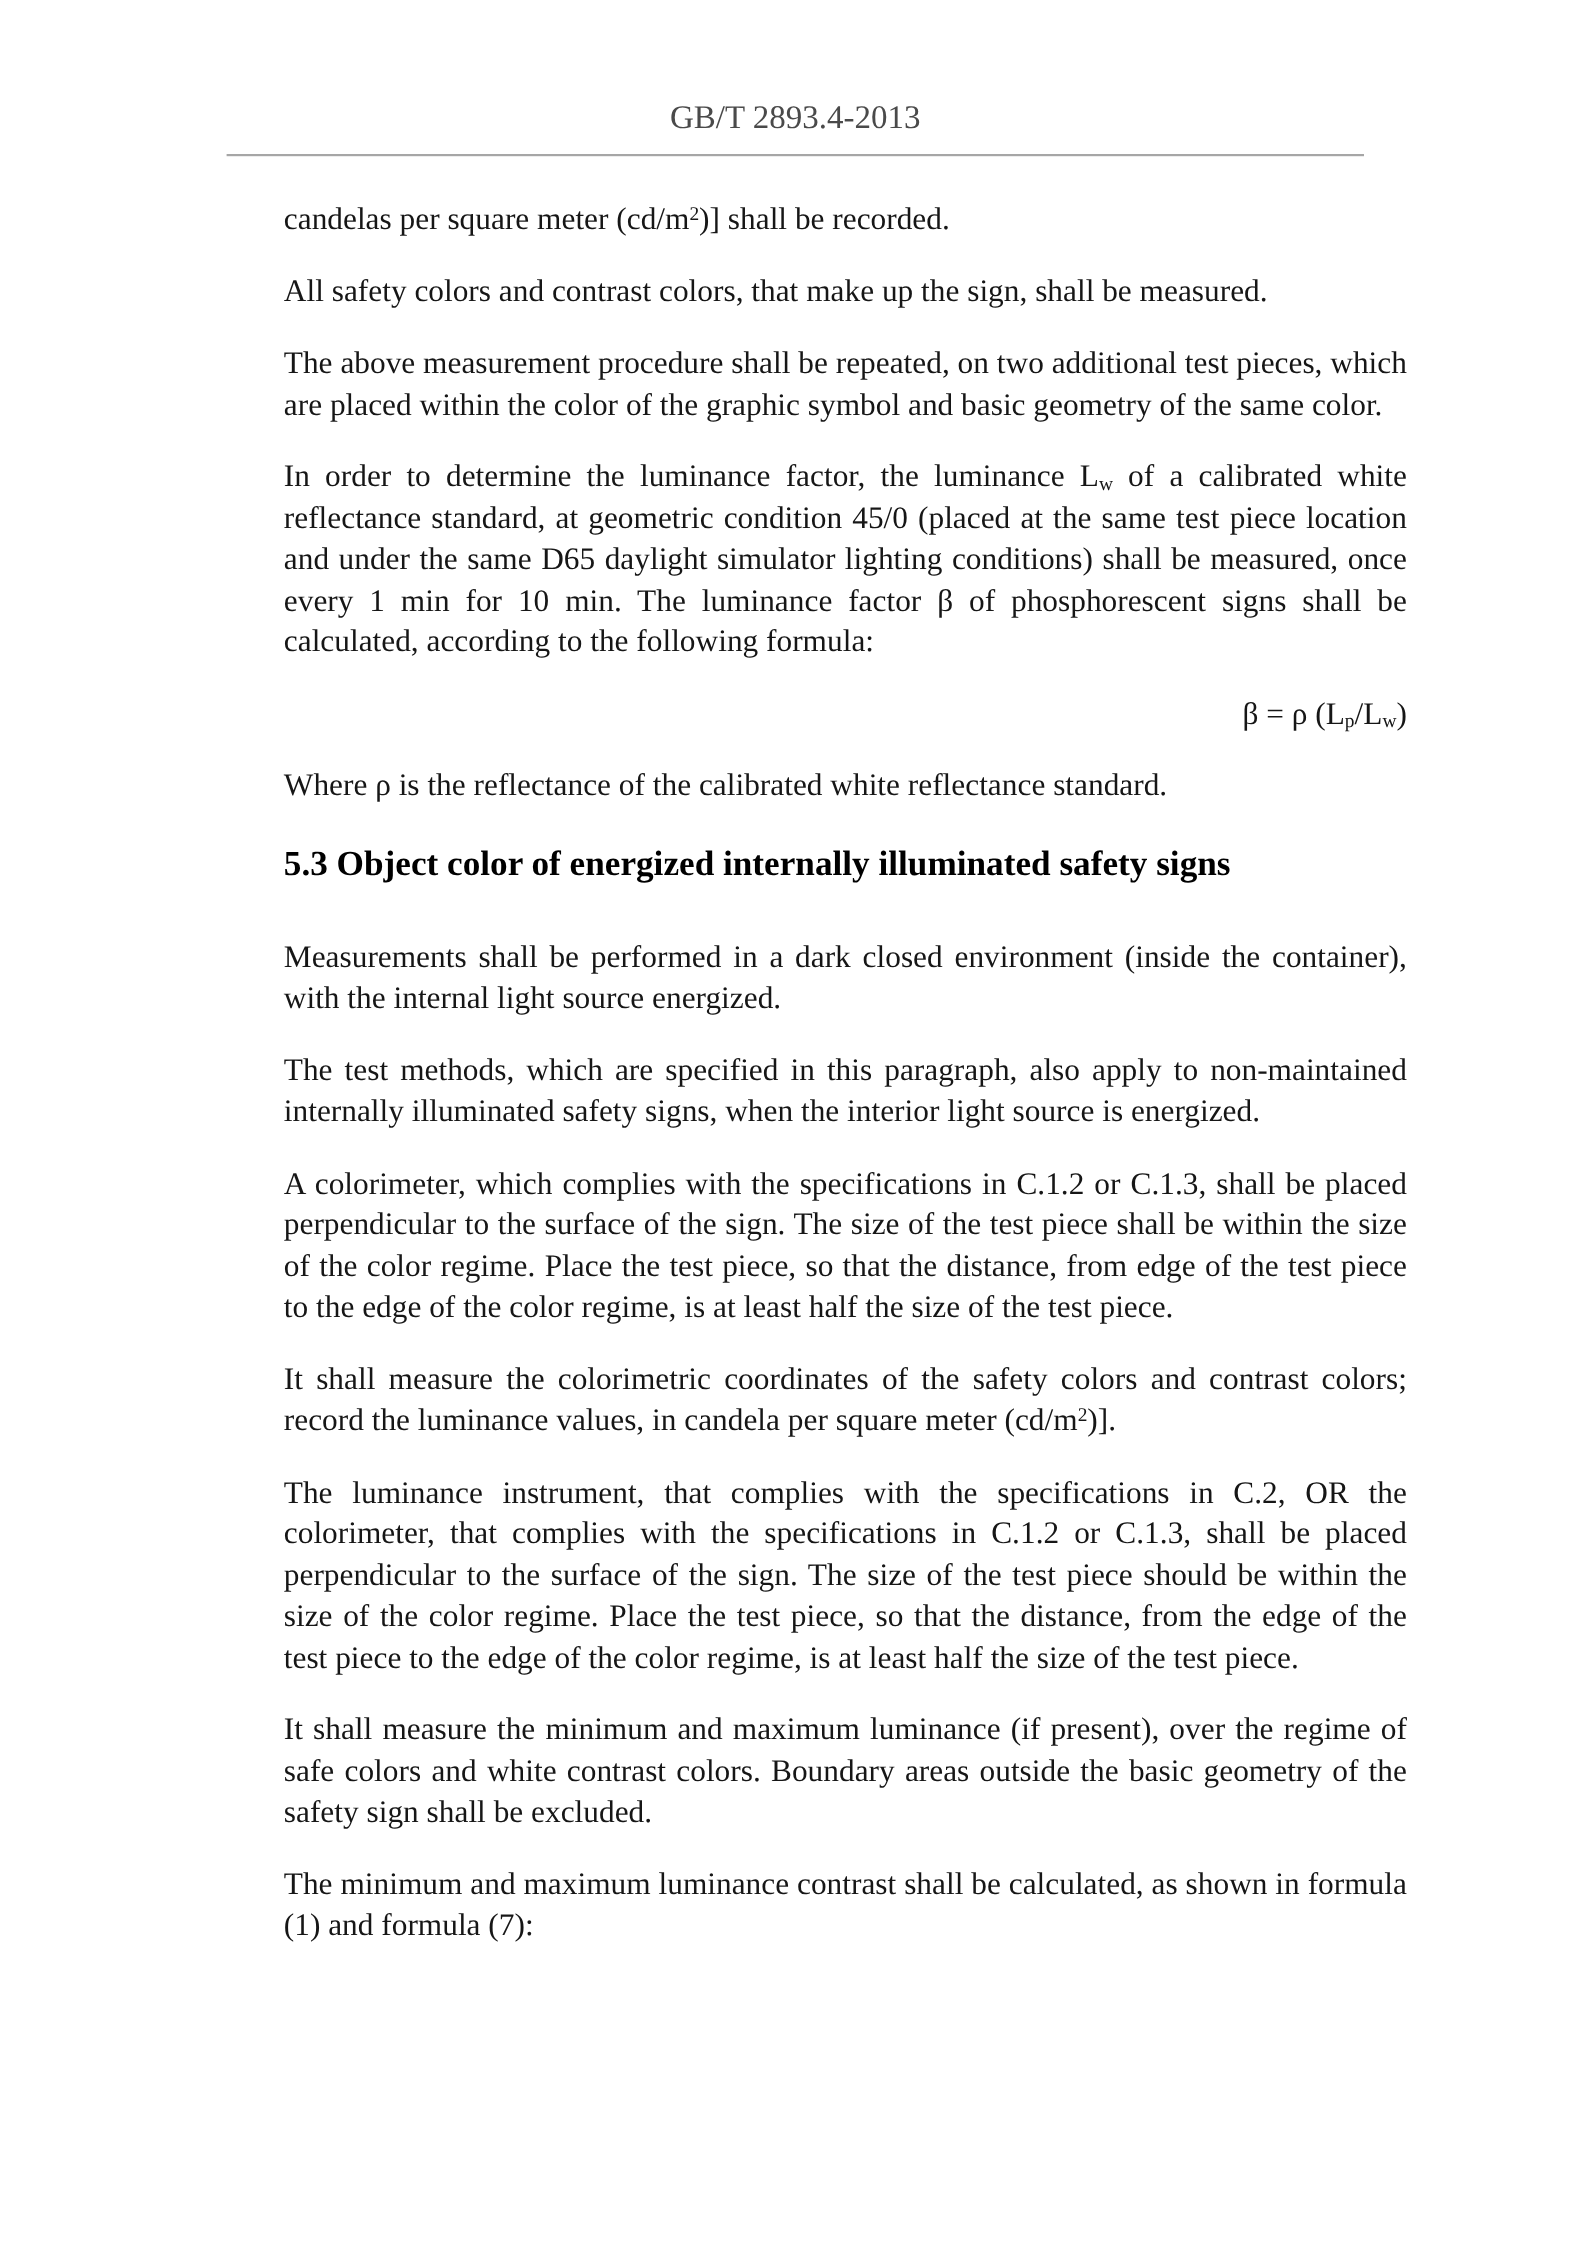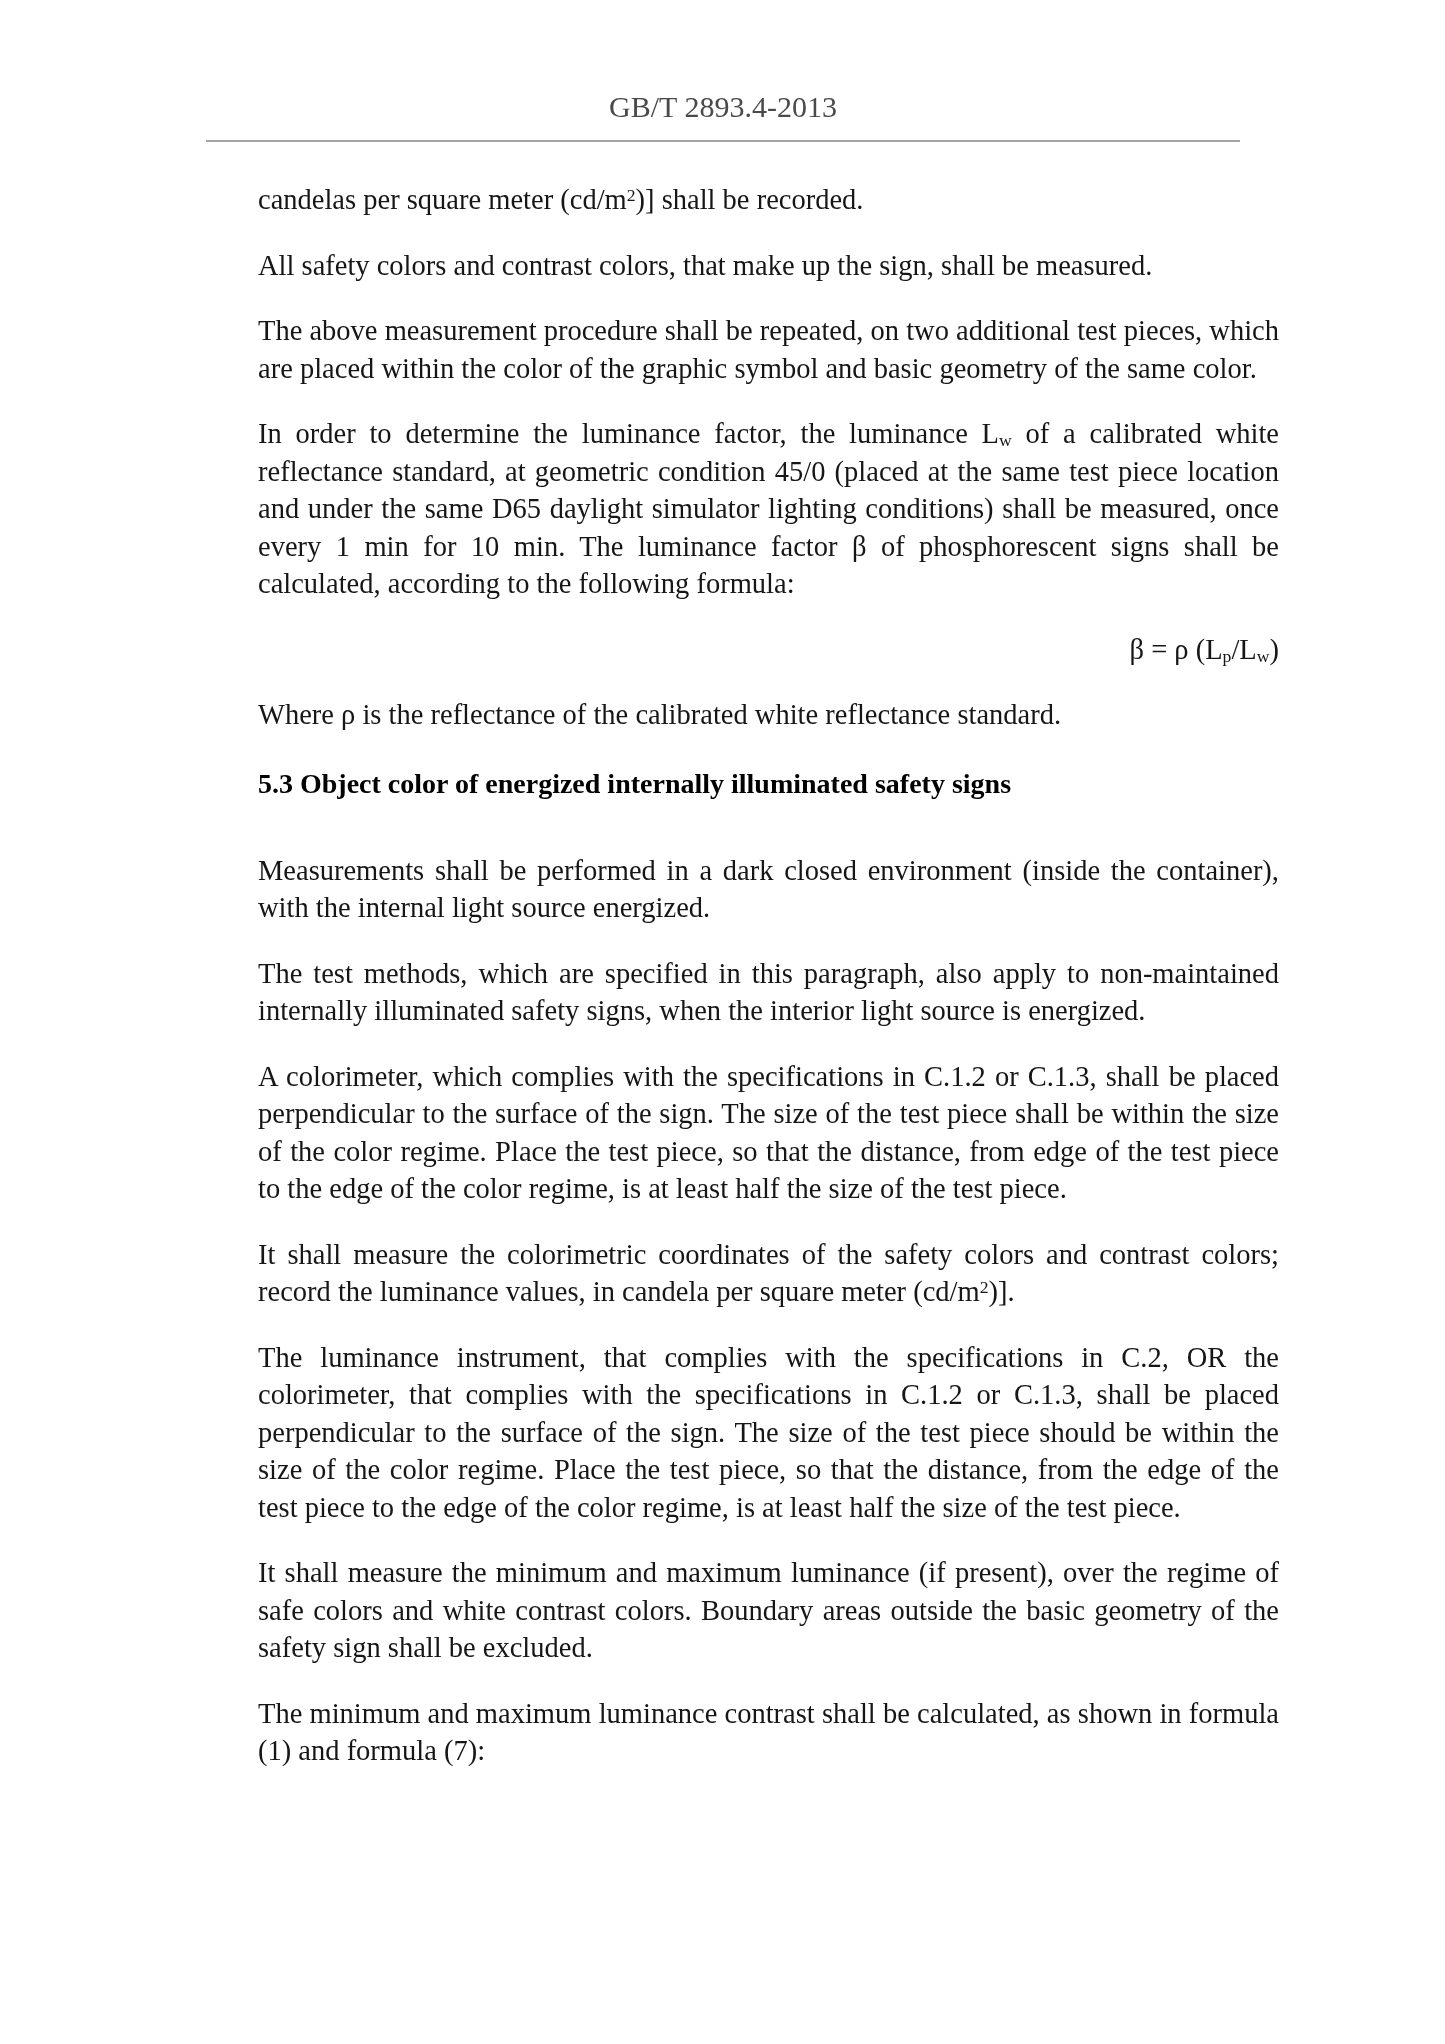--- a/index.html
+++ b/index.html
@@ -25,21 +25,21 @@
     font-size:28.5px;line-height:37.5px;
     text-align:justify;
   }
   .formula{
     margin:12px 0 28px 0;
     font-size:28.5px;line-height:37.5px;
     text-align:right;
   }
   .heading{
     margin:14px 0 46px 0;
-    font-size:28px;line-height:44px;
+    font-size:32px;line-height:44px;
     font-weight:bold;color:#000000;
     white-space:nowrap;
   }
   .r-sup{font-size:0.62em;line-height:0;position:relative;top:-0.45em;}
   .r-sub{font-size:0.62em;line-height:0;position:relative;top:0.18em;}
   .r-b{font-weight:bold;}
   .r-arrow{font-family:"DejaVu Sans",sans-serif;font-weight:bold;}
   .page-footer{position:absolute;left:206px;top:1888px;width:1034px;}
   .footer-rule{height:2px;background:#b3b3b3;}
   .footer-row{

